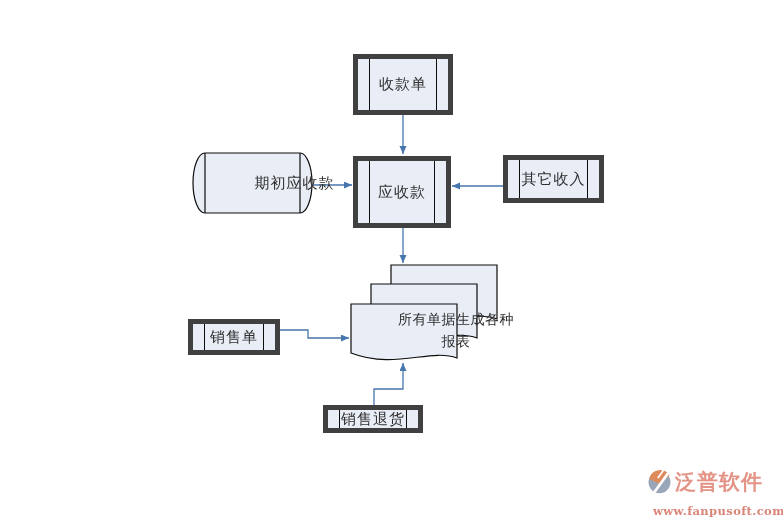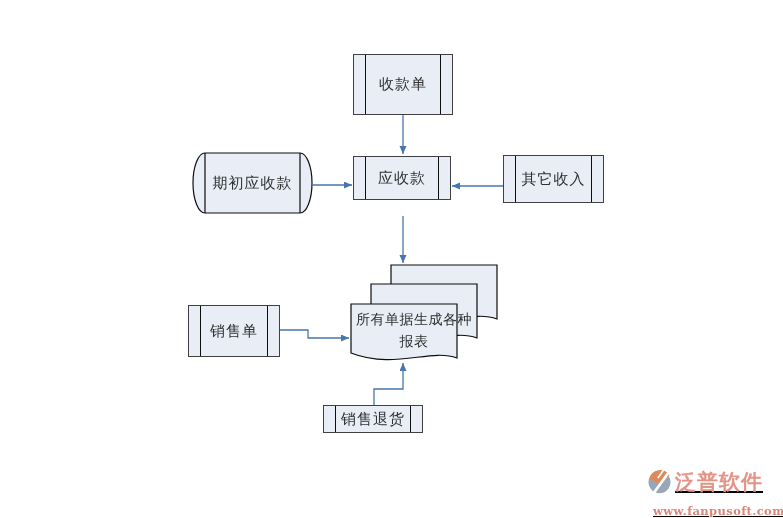--- a/index.html
+++ b/index.html
@@ -3,38 +3,38 @@
 <meta charset="utf-8">
 <style>
   html,body{margin:0;padding:0;}
   body{background:#ffffff;font-family:"DejaVu Serif","Liberation Serif",serif;}
   .canvas{position:relative;width:783px;height:518px;background:#ffffff;overflow:hidden;}
   .layer{position:absolute;left:0;top:0;}
   
   .pp-box{
     position:absolute;
     background:#e8edf6;
-    border:1px solid #404040;
+    border:5px solid #404040;
     box-sizing:border-box;
     display:flex;align-items:center;justify-content:center;
   }
   .pp-box .bar{position:absolute;top:0;bottom:0;width:0;border-left:1px solid #0d0d0d;}
   .pp-box .bar.l{left:11px;}
   .pp-box .bar.r{right:11px;}
   .node-label{
     font-size:15px;color:#2f2f2f;letter-spacing:1px;
     white-space:nowrap;z-index:2;
   }
   .float-label{
     position:absolute;display:flex;align-items:center;justify-content:center;
-    font-size:15px;color:#2f2f2f;letter-spacing:1px;text-align:center;z-index:2;
+    font-size:15px;color:#2f2f2f;letter-spacing:1px;text-align:center;z-index:2;margin-left:42px;
   }
   .doc-label{font-size:14px;line-height:22px;letter-spacing:0.5px;}
   
-  .logo{position:absolute;left:646px;top:467px;width:132px;z-index:3;text-decoration:underline;}
+  .logo{position:absolute;left:646px;top:467px;width:132px;z-index:3;}
   .logo-row{display:flex;align-items:center;}
   .logo-mark{flex:0 0 auto;margin-right:2px;}
   .logo-brand{
     font-size:21px;font-weight:bold;color:#e49486;
     letter-spacing:1px;white-space:nowrap;
   }
   .logo-url{
     font-size:11.5px;font-weight:bold;color:#d98578;
     letter-spacing:0.4px;margin-top:8px;padding-left:7px;white-space:nowrap;
   }
@@ -72,33 +72,33 @@
       <polyline points="374,405 374,389 403,389 403,363" marker-end="url(#arrow)"></polyline>
     </g>
   </svg>
 
   <div class="pp-box" style="left:353px;top:54px;width:100px;height:61px">
     <i class="bar l"></i>
     <i class="bar r"></i>
     <span class="node-label">收款单</span>
   </div>
 
-  <div class="pp-box" style="left:353px;top:156px;width:98px;height:44px">
+  <div class="pp-box" style="left:353px;top:156px;width:98px;height:72px">
     <i class="bar l"></i>
     <i class="bar r"></i>
     <span class="node-label">应收款</span>
   </div>
 
   <div class="pp-box" style="left:503px;top:155px;width:101px;height:48px">
     <i class="bar l"></i>
     <i class="bar r"></i>
     <span class="node-label">其它收入</span>
   </div>
 
-  <div class="pp-box" style="left:188px;top:305px;width:92px;height:52px">
+  <div class="pp-box" style="left:188px;top:319px;width:92px;height:36px">
     <i class="bar l"></i>
     <i class="bar r"></i>
     <span class="node-label">销售单</span>
   </div>
 
   <div class="pp-box" style="left:323px;top:405px;width:100px;height:28px">
     <i class="bar l"></i>
     <i class="bar r"></i>
     <span class="node-label">销售退货</span>
   </div>

